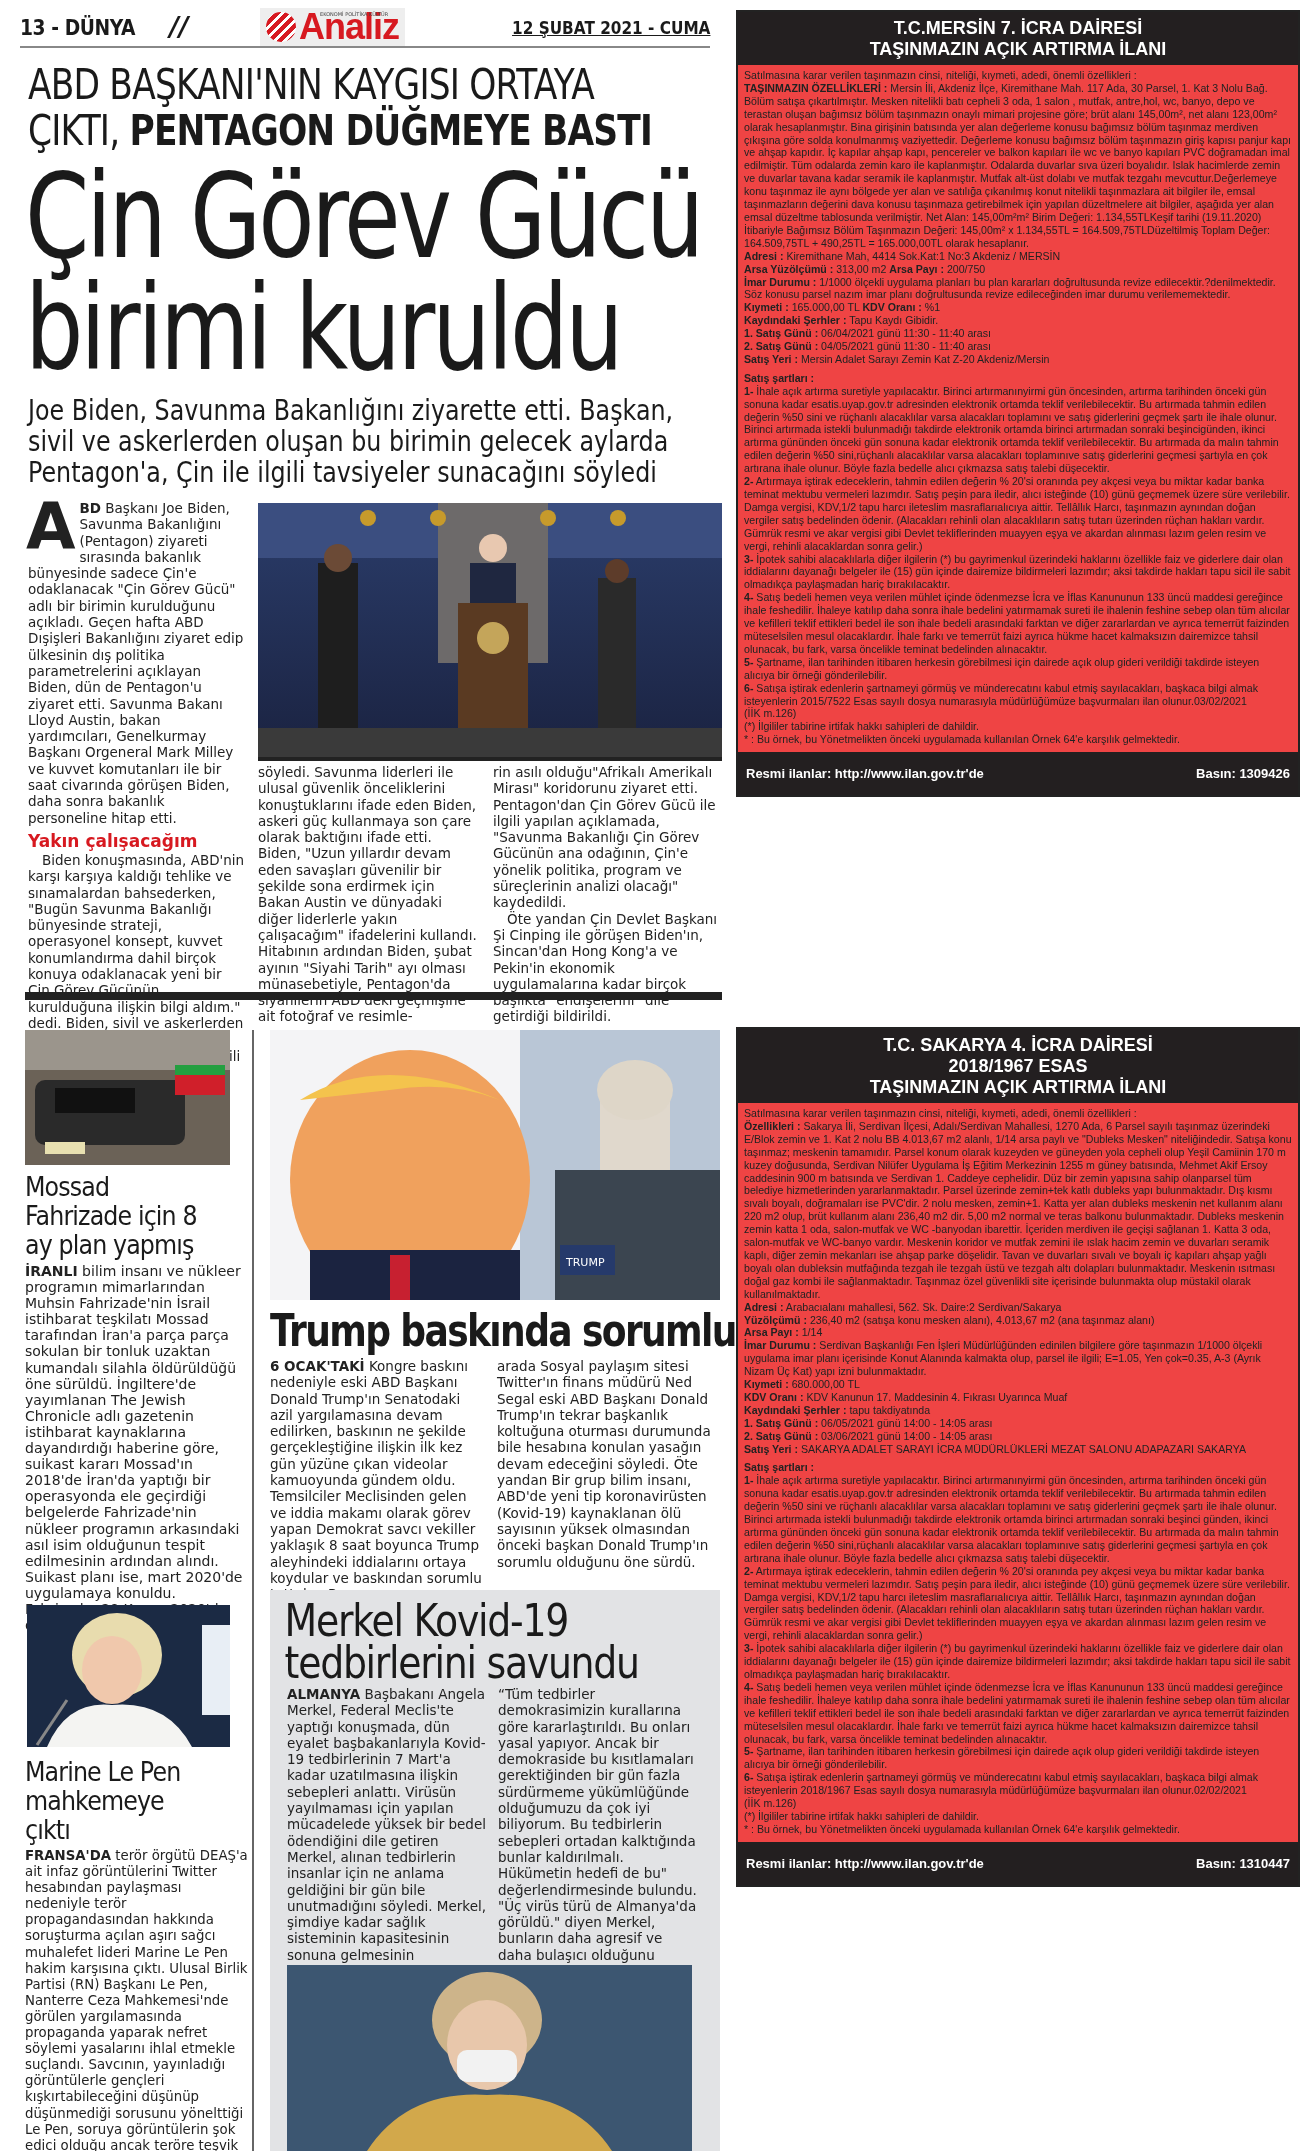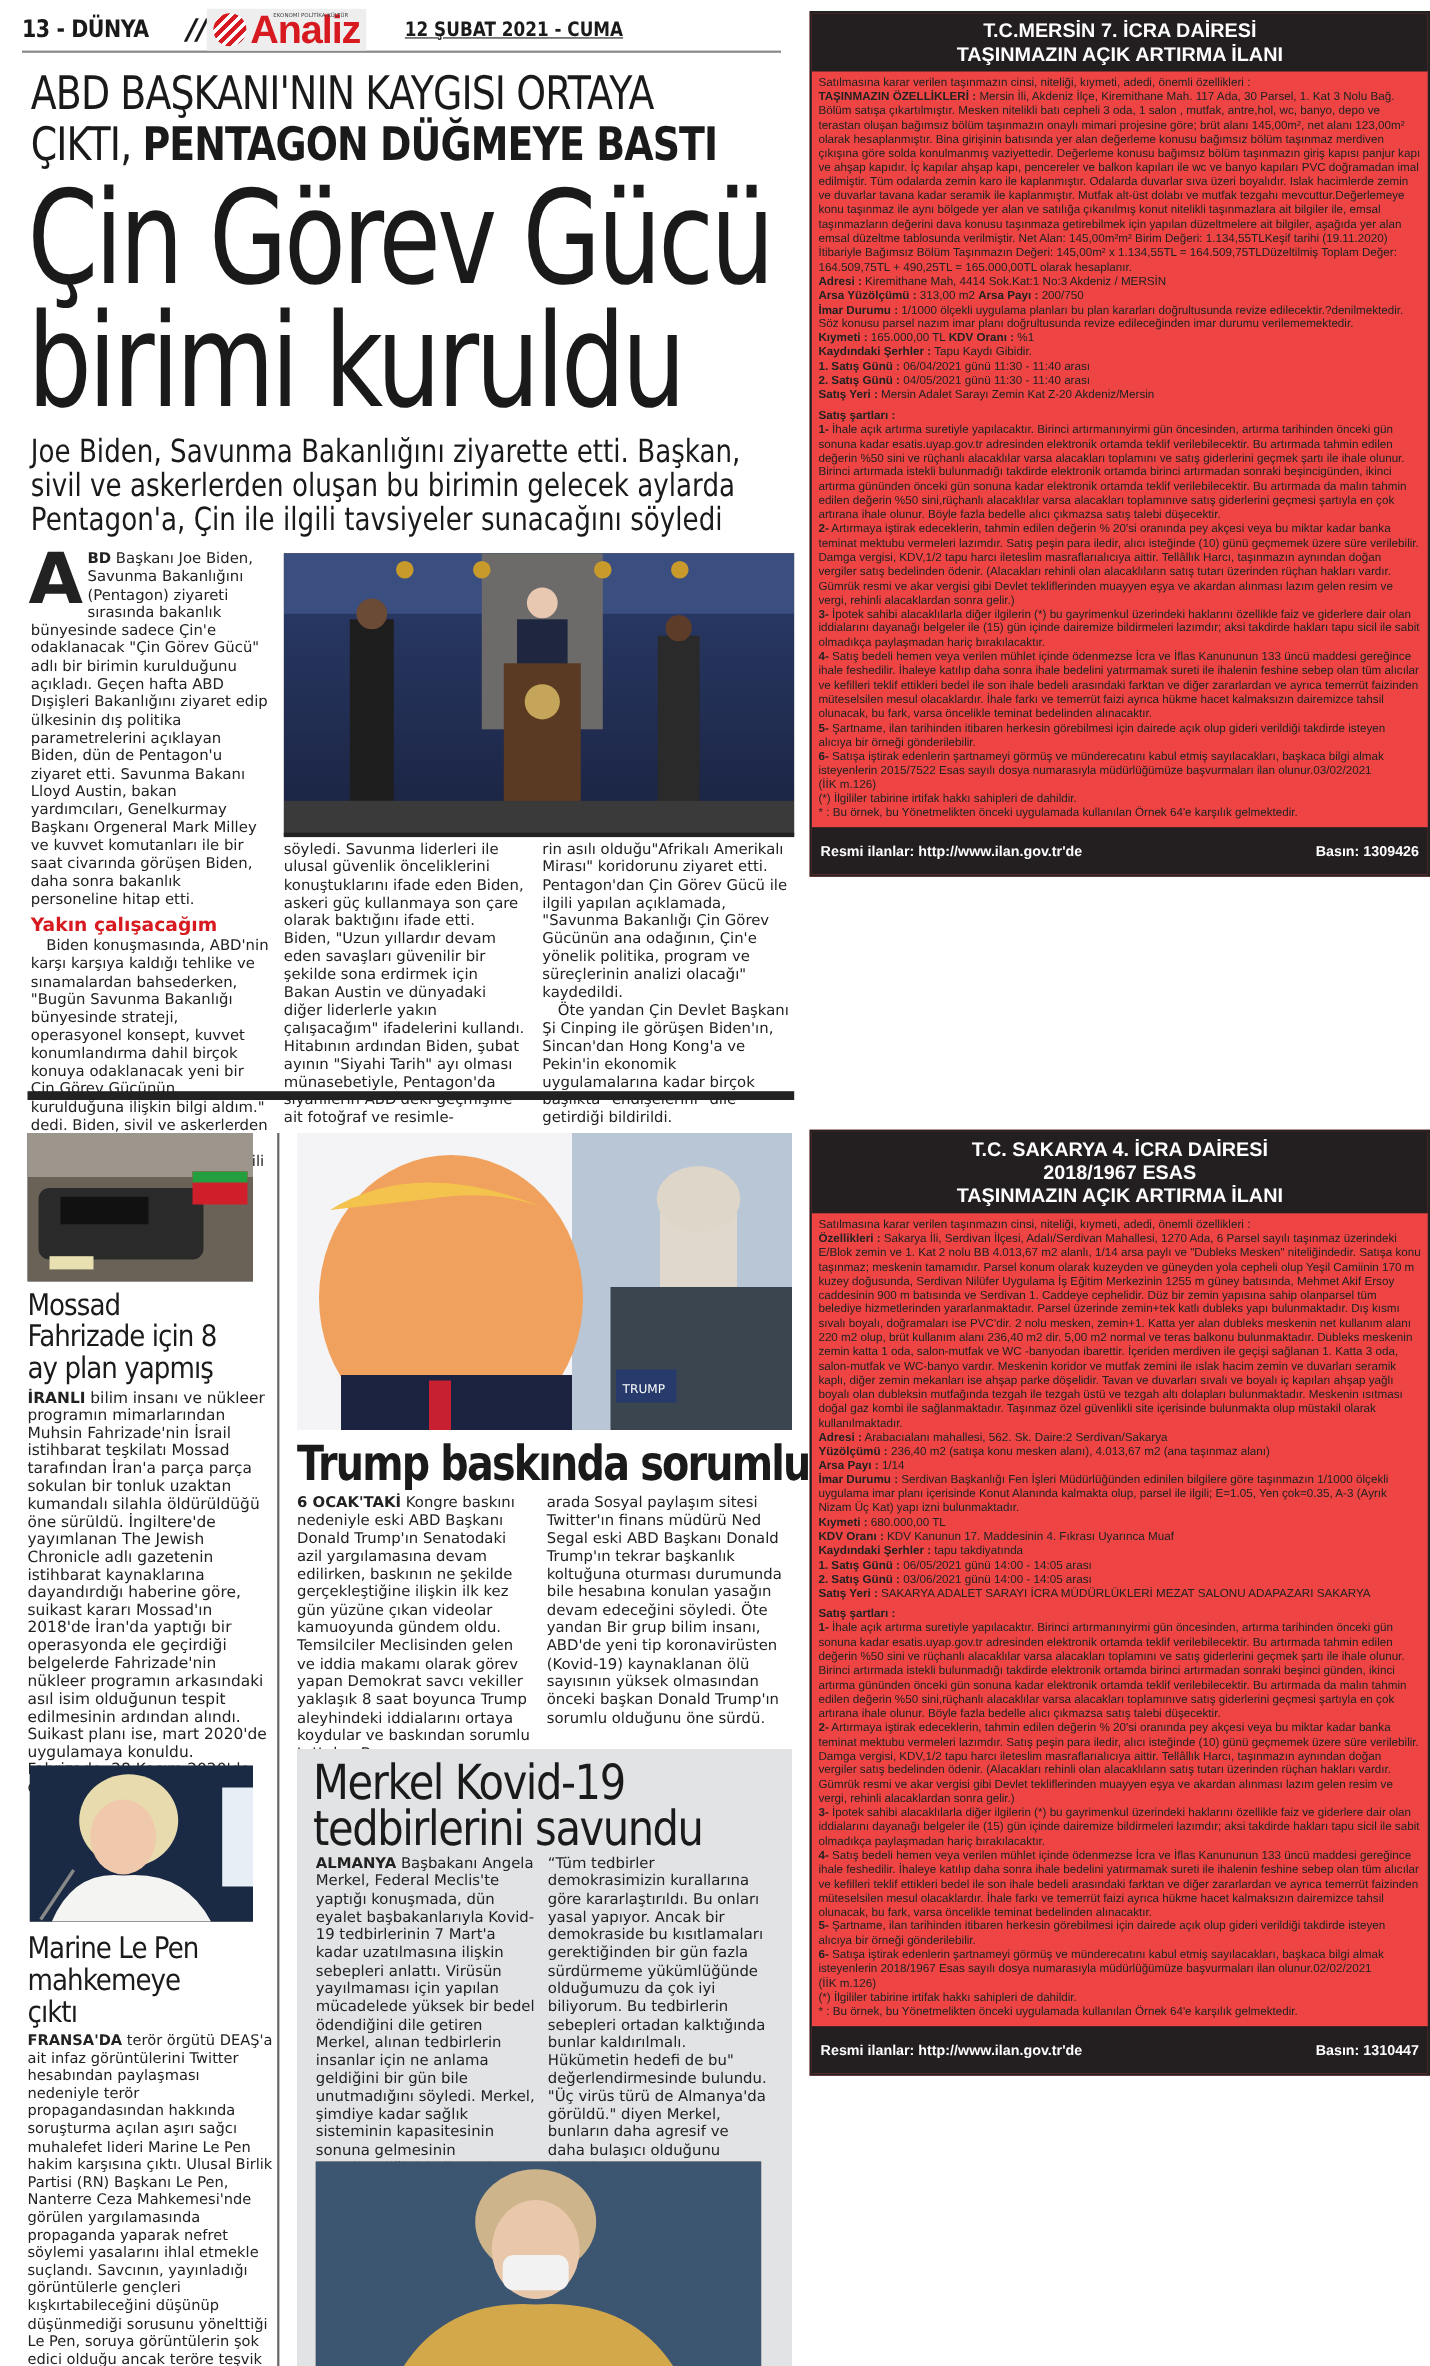--- a/index.html
+++ b/index.html
@@ -1,19 +1,19 @@
 <!DOCTYPE html>
 <html><head>
 <meta charset="utf-8">
 <style>
   * { box-sizing: border-box; margin: 0; padding: 0; }
   body { width: 1300px; height: 2151px; background: #fff; font-family: "DejaVu Sans", sans-serif; color: #1a1a1a; overflow: hidden; position: relative; }
   .abs { position: absolute; }
   
-  .top-header { left: 20px; top: 8px; width: 690px; height: 40px; border-bottom: 2px solid #888; display: flex; align-items: center; }
+  .top-header { left: 20px; top: 8px; width: 690px; height: 40px; border-bottom: 2px solid #888; display: flex; align-items: center; justify-content: space-between; }
   .page-label { font-family: "DejaVu Sans", sans-serif; font-weight: bold; font-size: 22px; letter-spacing: -0.5px; transform: scaleX(0.85); transform-origin: left; }
   .slashes { font-weight: bold; font-size: 26px; font-style: italic; margin-left: 14px; }
   .logo { display: flex; align-items: center; background: #eee; padding: 0 6px; height: 38px; }
   .logo-swirl { width: 30px; height: 30px; border-radius: 50%; background: repeating-linear-gradient(135deg, #d71920 0 4px, #fff 4px 7px); margin-right: 3px; }
   .logo-text { font-family: "Liberation Sans", sans-serif; font-weight: bold; font-size: 36px; color: #d71920; letter-spacing: -1px; line-height: 1; }
   .logo-tag { font-size: 5px; color: #444; position: absolute; top: 3px; left: 60px; }
   .date { font-size: 18px; text-decoration: underline; font-weight: bold; transform: scaleX(0.85); transform-origin: right; }
   
   .kicker { left: 28px; top: 62px; width: 690px; font-size: 42px; line-height: 46px; font-family: "DejaVu Sans", sans-serif; letter-spacing: -1px; transform: scaleX(0.82); transform-origin: left; white-space: nowrap; }
   .kicker b { font-weight: 900; }

